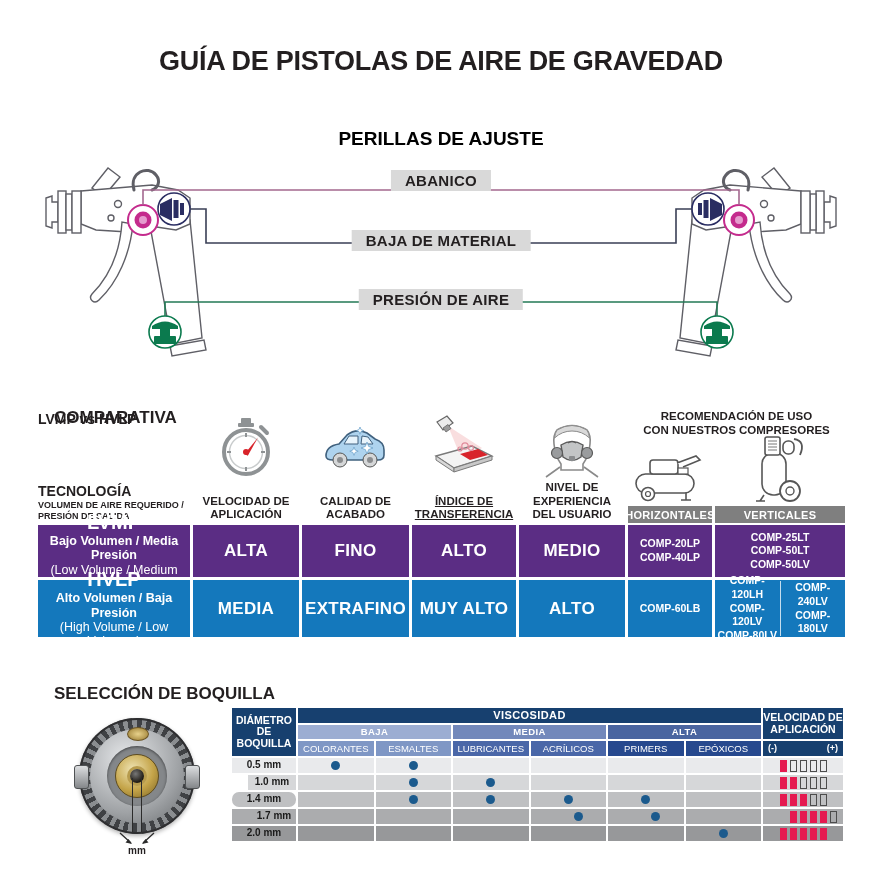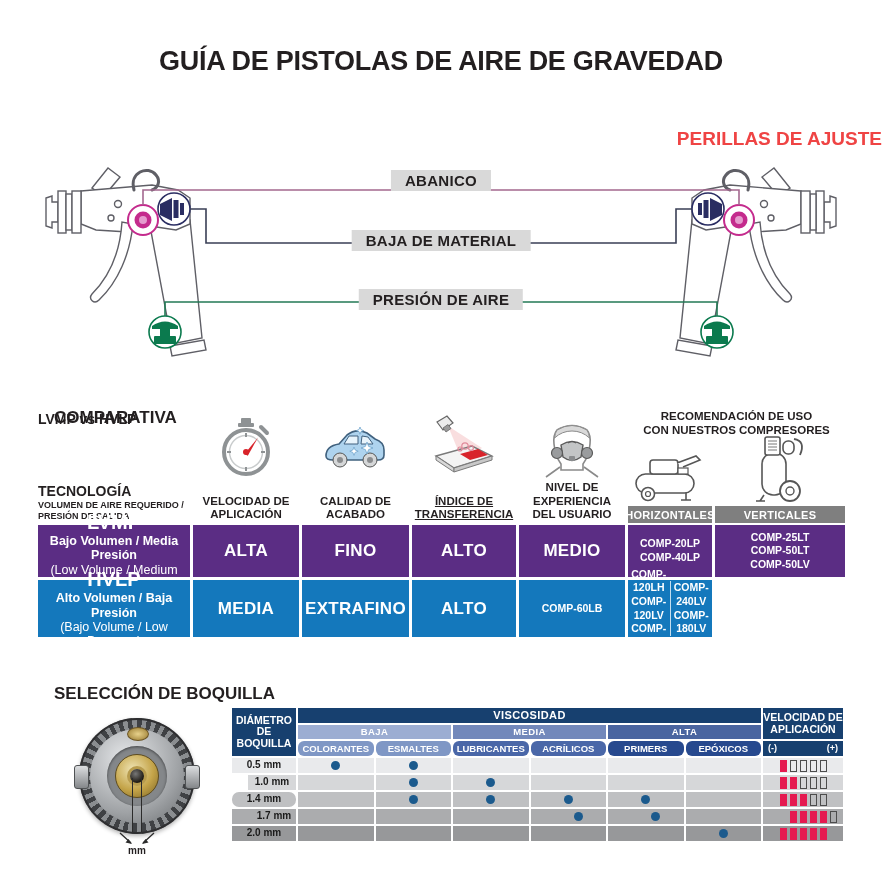--- a/index.html
+++ b/index.html
@@ -2,22 +2,22 @@
 <html style="--purple-row: #5b2d84; --blue-row: #1478bc; --navy-header: #17406f; --tier-baja: #9cadd2; --tier-media: #7288bb; --tier-alta: #4a65a0; --mat-baja: #7f97c5; --mat-media: #4a67a8; --mat-alta: #27498e; --row-gray-0: #e9eaec; --row-gray-1: #d6d7d9; --row-gray-2: #bfc0c2; --row-gray-3: #abacae; --row-gray-4: #97989a; --dot-blue: #1b5a8d; --bar-red: #e51a50; --label-bg: #d9d9d9; --gray-bar: #7f7f7f; --knob-pink: #c42b8d; --knob-navy: #2a2d62; --knob-green: #0b7a4e; --line-abanico: #a4688f; --line-flujo: #3a3f55; --line-presion: #237a55;"><head>
 <meta charset="utf-8">
 <style>
   html,body{margin:0;padding:0;background:#fff;}
   #page{position:relative;width:882px;height:882px;background:#fff;overflow:hidden;
         font-family:"Liberation Sans", sans-serif;color:#1a1a1a;}
   .pre{white-space:pre-line;}
   
   #main-title{position:absolute;top:46px;left:0;width:882px;text-align:center;
     font-size:27px;font-weight:800;letter-spacing:-.3px;margin:0;color:#231f20;}
-  #adjust-title{position:absolute;top:128px;left:0;width:882px;text-align:right;
-    font-size:19px;font-weight:800;margin:0;color:#ef4444;}
+  #adjust-title{position:absolute;top:128px;left:0;width:882px;text-align:center;
+    font-size:19px;font-weight:800;margin:0;color:#000000;}
   
   #diagram{position:absolute;top:160px;left:0;width:882px;height:215px;}
   #diagram svg{position:absolute;inset:0;}
   .adj-label{position:absolute;left:441px;transform:translateX(-50%);
     background:var(--label-bg,#d9d9d9);color:#231f20;font-weight:800;font-size:15px;
     padding:2px 14px;letter-spacing:.3px;white-space:nowrap;z-index:2;}
   
   .sec-h1{position:absolute;font-size:17px;font-weight:800;color:#231f20;margin:16px;}
   .sec-h2{position:absolute;font-size:14px;font-weight:800;color:#231f20;margin:0;}
   .col-label{position:absolute;bottom:360px;text-align:center;font-size:11.5px;
@@ -68,21 +68,21 @@
   #noz-table{position:absolute;left:232px;top:708px;display:grid;
     grid-template-columns:64px repeat(6,75.5px) 80px;
     grid-template-rows:15px 14px 15px repeat(5,15px);gap:2px;}
   .c{display:flex;align-items:center;justify-content:center;text-align:center;line-height:1.05;}
   .navy{background:var(--navy-header,#17406f);color:#fff;font-weight:800;}
   .c.diam{font-size:10.5px;}
   .c.vis{font-size:11px;letter-spacing:.4px;}
   .c.vel{font-size:10.5px;}
   .tier{color:#fff;font-weight:800;font-size:9.5px;letter-spacing:.4px;}
   .tier-baja{background:var(--tier-baja,#9cadd2);} .tier-media{background:var(--tier-media,#7288bb);} .tier-alta{background:var(--tier-alta,#4a65a0);}
-  .mat{color:#fff;font-weight:700;font-size:9.5px;border-radius:6px;}
+  .mat{color:#fff;font-weight:400;font-size:9.5px;}
   .mat-baja{background:var(--mat-baja,#7f97c5);} .mat-media{background:var(--mat-media,#4a67a8);} .mat-alta{background:var(--mat-alta,#27498e);}
   .signs{justify-content:space-between;padding:0 5px;font-size:9px;font-weight:800;}
   .rbg0{background:var(--row-gray-0,#e9eaec);} .rbg1{background:var(--row-gray-1,#d6d7d9);}
   .rbg2{background:var(--row-gray-2,#bfc0c2);} .rbg3{background:var(--row-gray-3,#abacae);padding-left:20px;}
   .rbg4{background:var(--row-gray-4,#97989a);}
   .diamv{font-size:10px;font-weight:800;color:#1a1a1a;}
   .dot{width:9px;height:9px;border-radius:50%;background:var(--dot-blue,#1b5a8d);}
   .barc{gap:3px;}
   .bar{width:7px;height:12px;box-sizing:border-box;}
   .bar.f{background:var(--bar-red,#e51a50);}
@@ -275,24 +275,25 @@
         <div class="models">
           <div>COMP-25LT</div>
           <div>COMP-50LT</div>
           <div>COMP-50LV</div>
         </div>
       </div>
 
     <div class="cell tech blue">
       <span class="nm">HVLP</span>
       <span class="es">Alto Volumen / Baja Presión</span>
-      <span class="en">(Bajo Volume / Low Pressure)</span>
+      <span class="en">(High Volume / Low Volumen)</span>
     </div>
     <div class="cell val blue">MEDIA</div>
     <div class="cell val blue">EXTRAFINO</div>
+    <div class="cell val blue">MUY ALTO</div>
     <div class="cell val blue">ALTO</div>
     <div class="cell blue">
         <div class="models">
           <div>COMP-60LB</div>
         </div>
       </div>
     <div class="cell blue split">
       <div class="models">
           <div>COMP-120LH</div>
           <div>COMP-120LV</div>

